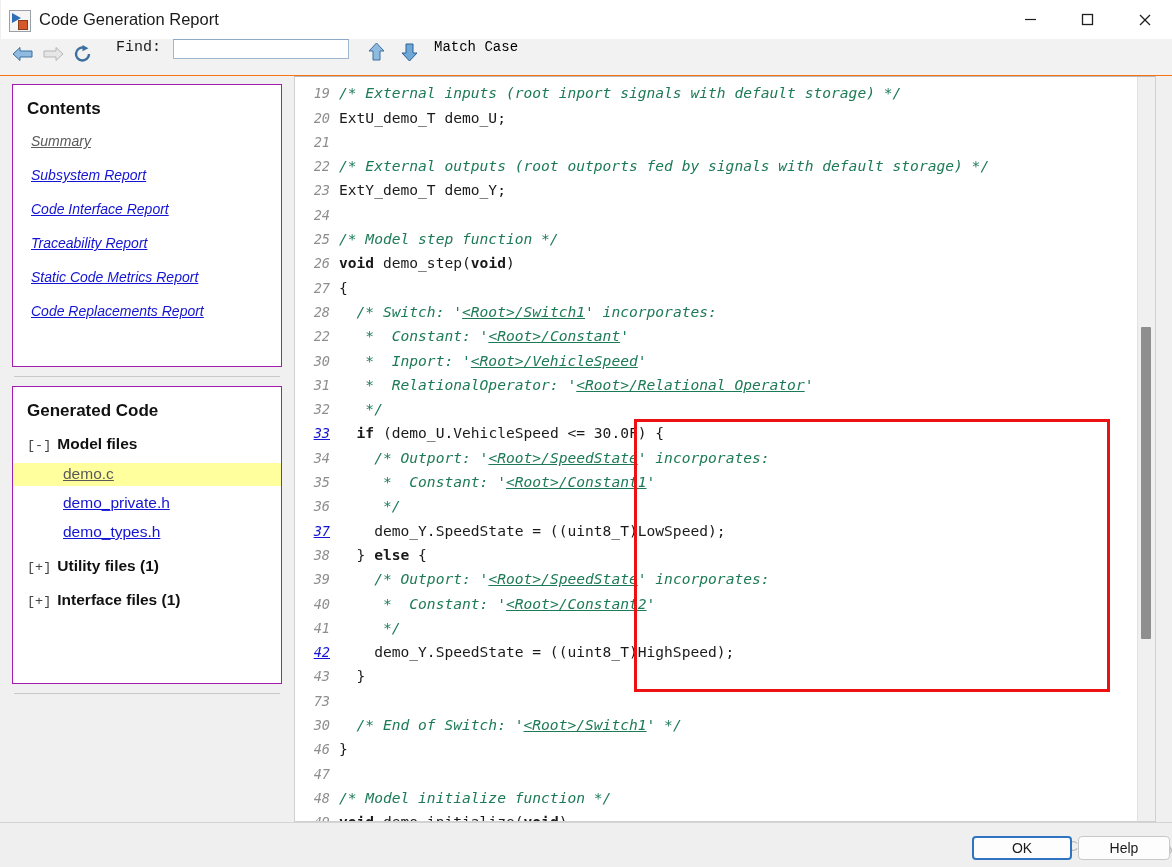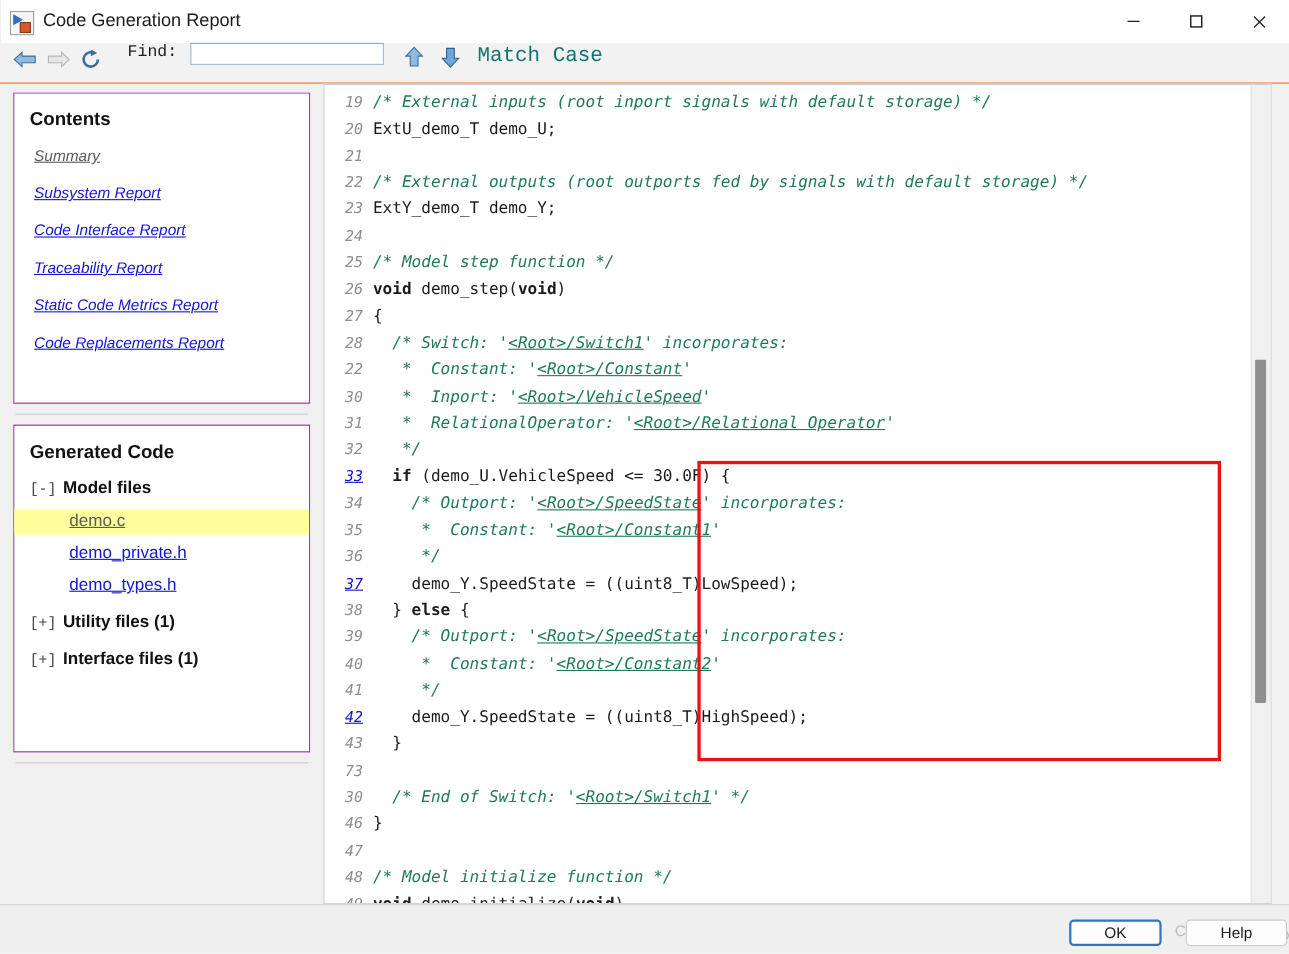--- a/index.html
+++ b/index.html
@@ -84,21 +84,21 @@
     box-sizing: border-box;
     font-family: "Liberation Sans", sans-serif;
     font-size: 12px;
     padding: 0 3px;
     outline: none;
   }
   .findarrow { width: 26px; height: 26px; display:flex; align-items:center; justify-content:center; }
   #match-case {
     margin-left: 12px;
     font-family: "Liberation Mono", monospace;
-    font-size: 19px; color: #0f766e;
+    font-size: 14px; color: #000000;
     white-space: nowrap;
   }
 
   
   #content {
     position: absolute; left: 0; top: 76px;
     width: 1172px; height: 746px;
     background: #f0f0f0;
   }
 
@@ -233,21 +233,21 @@
   
   #bottombar {
     position: absolute; left: 0; top: 822px;
     width: 1172px; height: 45px;
     background: #efefef;
     border-top: 1px solid #d4d4d4;
   }
   .dlgbtn {
     position: absolute;
     top: 836px;
-    width: 84px; height: 24px;
+    width: 100px; height: 24px;
     font-family: "Liberation Sans", sans-serif;
     font-size: 14px;
     color: #1a1a1a;
     background: #fdfdfd;
     border: 1px solid #c8c8c8;
     border-radius: 4px;
     display: flex; align-items: center; justify-content: center;
     box-sizing: border-box;
     cursor: pointer;
   }

